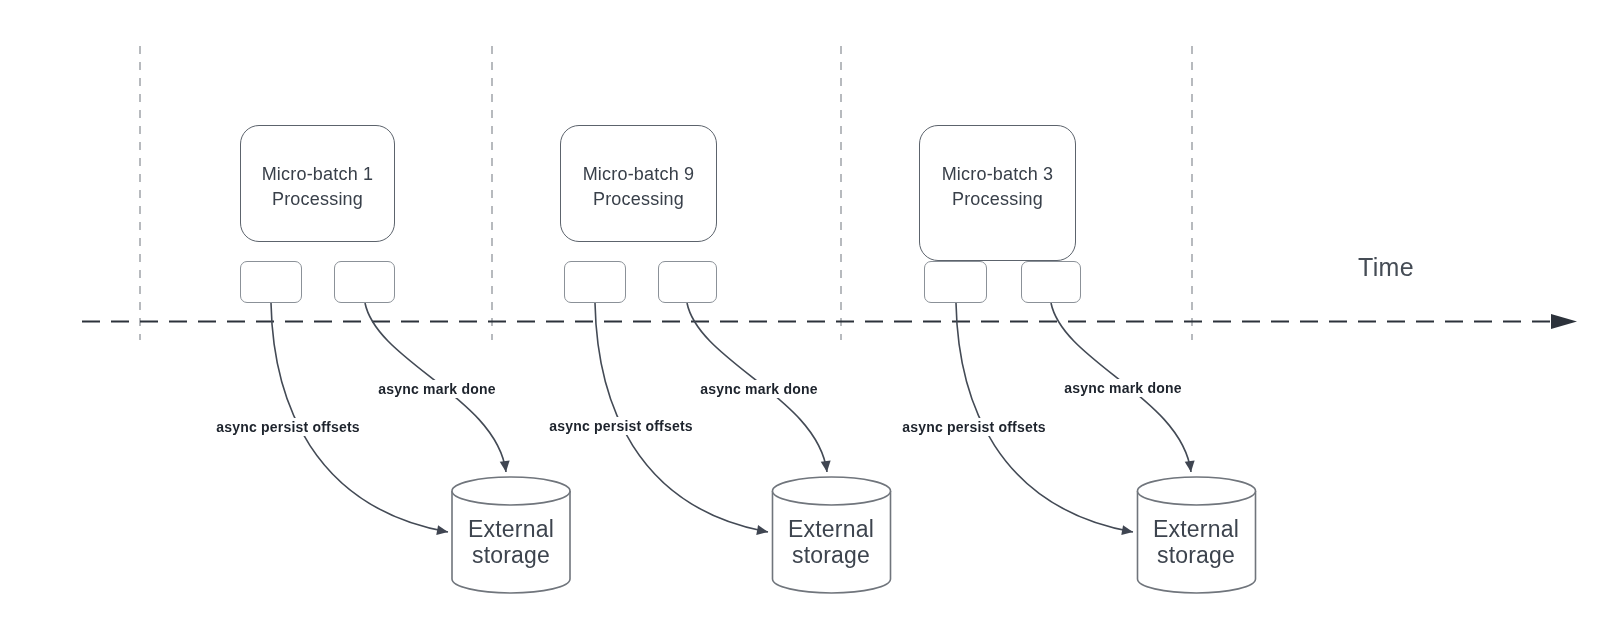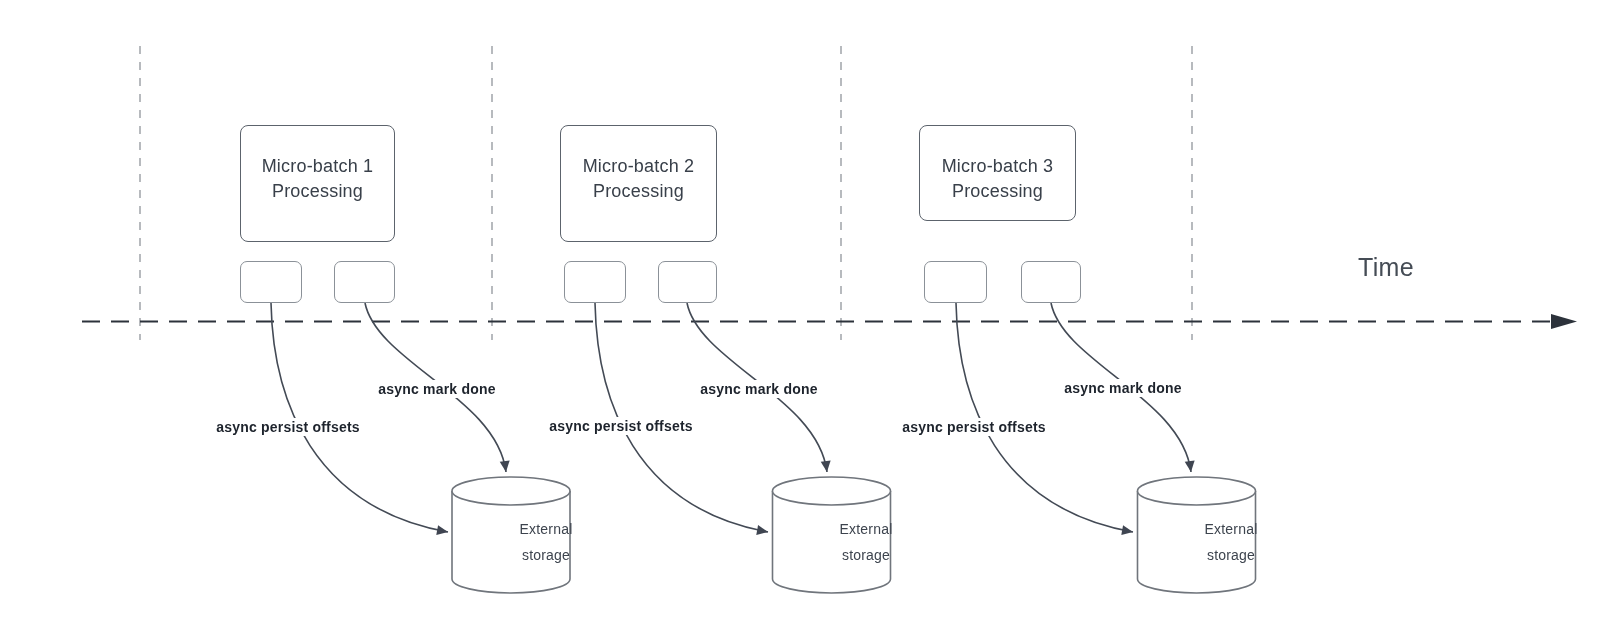--- a/index.html
+++ b/index.html
@@ -8,29 +8,29 @@
     width:1600px;height:642px;
     background:#ffffff;
     font-family:"Liberation Sans","DejaVu Sans",sans-serif;
     overflow:hidden;
   }
   .layer{position:absolute;left:0;top:0;}
   .node{
     position:absolute;
     box-sizing:border-box;
     border:1.6px solid #5c636c;
-    border-radius:8px;
+    border-radius:19px;
     background:#fff;
     display:flex;
     justify-content:center;
     text-align:center;
     color:#39404a;
     font-size:18px;
     line-height:25px;
-    padding-top:28px;
+    padding-top:36px;
     letter-spacing:0.2px;
   }
   .task{
     position:absolute;
     box-sizing:border-box;
     border:1.6px solid #8b9198;
     border-radius:7px;
     background:#fff;
   }
   .flow-label{
@@ -42,25 +42,24 @@
     font-weight:bold;
     letter-spacing:0.2px;
     color:#1d232c;
     white-space:nowrap;
   }
   .storage-label{
     position:absolute;
     transform:translateX(-50%);
     text-align:center;
     color:#3d444e;
-    font-size:14px;
+    font-size:23px;
     line-height:26px;
     letter-spacing:0.2px;
     white-space:nowrap;
-    margin-left:35px;
   }
   .time-label{
     position:absolute;
     transform:translate(-50%,-50%);
     color:#454c55;
     font-size:25px;
     letter-spacing:0.4px;
     white-space:nowrap;
   }
 </style>
@@ -116,34 +115,34 @@
   <div class="task" style="left:334px;top:261px;width:61px;height:42px;"></div>
   <div class="flow-label" style="left:288px;top:427px;">async persist offsets</div>
   <div class="flow-label" style="left:437px;top:389px;">async mark done</div>
   <div class="storage-label" style="left:511px;top:516px;">
     <span style="display:block">External</span>
     <span style="display:block">storage</span>
   </div>
 
   <div class="node" style="left:560px;top:125px;width:157px;height:117px;">
     <div>
-      <span style="display:block">Micro-batch 2</span>
+      <span style="display:block">Micro-batch 9</span>
       <span style="display:block">Processing</span>
     </div>
   </div>
   <div class="task" style="left:564px;top:261px;width:62px;height:42px;"></div>
   <div class="task" style="left:658px;top:261px;width:59px;height:42px;"></div>
   <div class="flow-label" style="left:621px;top:426px;">async persist offsets</div>
   <div class="flow-label" style="left:759px;top:389px;">async mark done</div>
   <div class="storage-label" style="left:831px;top:516px;">
     <span style="display:block">External</span>
     <span style="display:block">storage</span>
   </div>
 
-  <div class="node" style="left:919px;top:125px;width:157px;height:96px;">
+  <div class="node" style="left:919px;top:125px;width:157px;height:136px;">
     <div>
       <span style="display:block">Micro-batch 3</span>
       <span style="display:block">Processing</span>
     </div>
   </div>
   <div class="task" style="left:924px;top:261px;width:63px;height:42px;"></div>
   <div class="task" style="left:1021px;top:261px;width:60px;height:42px;"></div>
   <div class="flow-label" style="left:974px;top:427px;">async persist offsets</div>
   <div class="flow-label" style="left:1123px;top:388px;">async mark done</div>
   <div class="storage-label" style="left:1196px;top:516px;">

